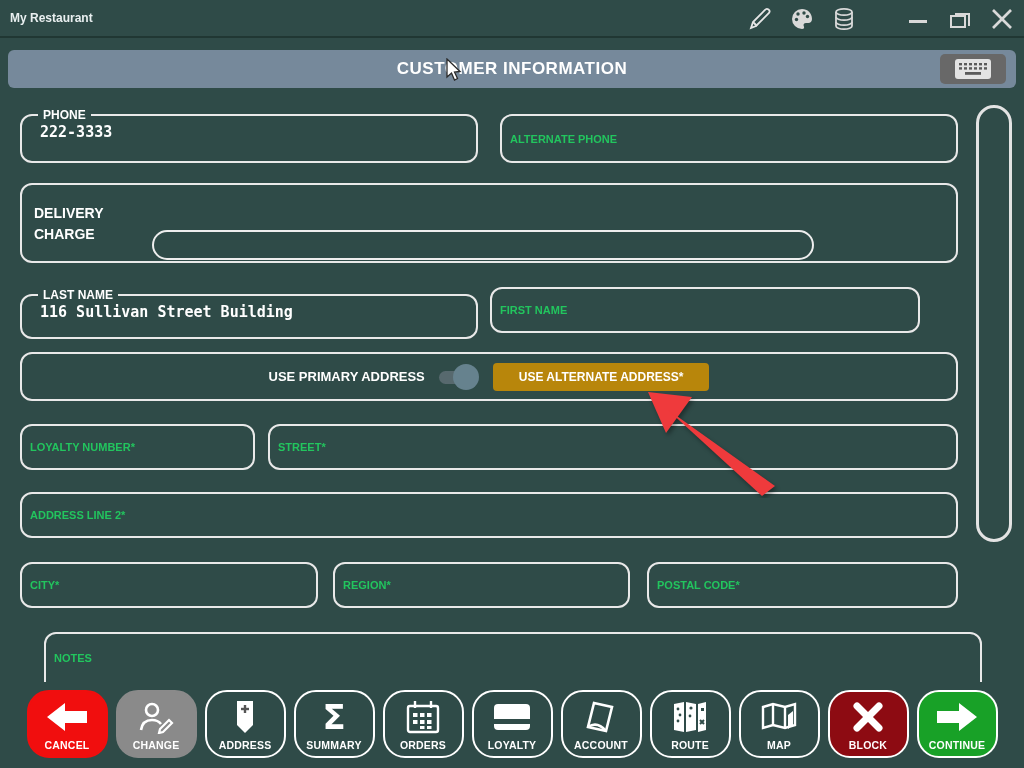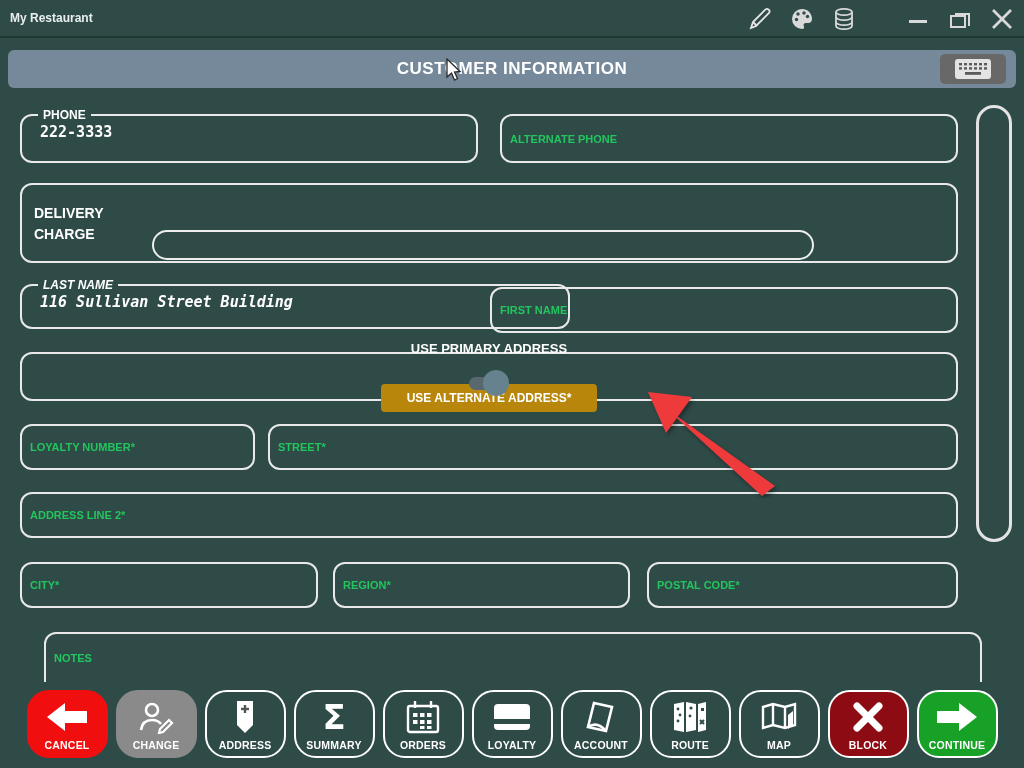--- a/index.html
+++ b/index.html
@@ -59,21 +59,21 @@
     border:none; border-radius:4px; background:#7b7b7b; color:#fff;
     font-family:"Liberation Sans", sans-serif;
     font-size:13px; font-weight:bold; padding:7px 11px; white-space:nowrap; cursor:pointer;
   }
   .opt-btn.selected { background:#f10e0e; }
   .delivery-pill {
     position:absolute; left:130px; top:45px; width:662px; height:30px;
     border:2px solid #eeeeee; border-radius:15px; background:transparent;
   }
   
-  .toggle-row { display:flex; align-items:center; justify-content:center; gap:14px;flex-direction:column; }
+  .toggle-row { display:flex; align-items:center; justify-content:center; gap:14px; }
   .toggle-label { font-size:13px; font-weight:bold; color:#fff; }
   .switch { position:relative; width:40px; height:26px; }
   .switch .track { position:absolute; left:0; top:7px; width:38px; height:13px; border-radius:7px; background:#57696e; }
   .switch .knob { position:absolute; right:0; top:0; width:26px; height:26px; border-radius:50%; background:#66828e; }
   .alt-btn {
     background:#b8860b; border:none; border-radius:4px; color:#fff;
     font-family:"Liberation Sans", sans-serif;
     font-size:12px; font-weight:bold; padding:7px 26px; cursor:pointer;
   }
   
@@ -199,25 +199,25 @@
 </div>
 
 <div class="fbox" style="left:20px; top:183px; width:938px; height:80px;">
   <div class="delivery-label">
     <div>DELIVERY</div>
     <div>CHARGE</div>
   </div>
   <div class="delivery-pill"></div>
 </div>
 
-<fieldset class="fbox" style="left:20px; top:278px; width:550px; height:51px;font-style:italic;">
+<fieldset class="fbox" style="left:20px; top:288px; width:458px; height:51px;">
   <legend>LAST NAME</legend>
   <span class="fvalue">116 Sullivan Street Building</span>
 </fieldset>
-<div class="fbox placeholder-box" style="left:490px; top:287px; width:468px; height:46px;">
+<div class="fbox placeholder-box" style="left:490px; top:287px; width:430px; height:46px;">
   <span>FIRST NAME</span>
 </div>
 
 <div class="fbox toggle-row" style="left:20px; top:352px; width:938px; height:49px;">
   <span class="toggle-label">USE PRIMARY ADDRESS</span>
   <span class="switch">
     <span class="track"></span>
     <span class="knob"></span>
   </span>
   <button class="alt-btn">USE ALTERNATE ADDRESS*</button>

